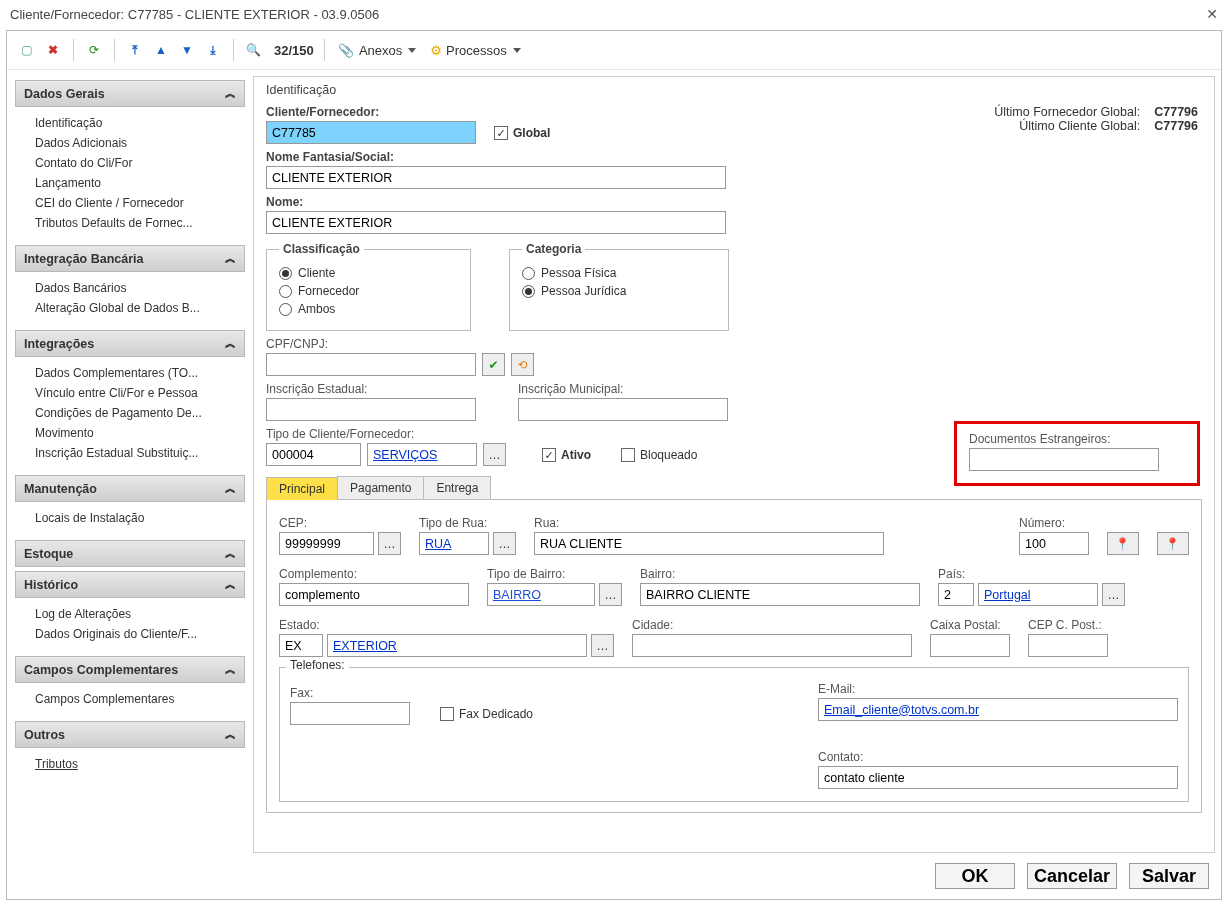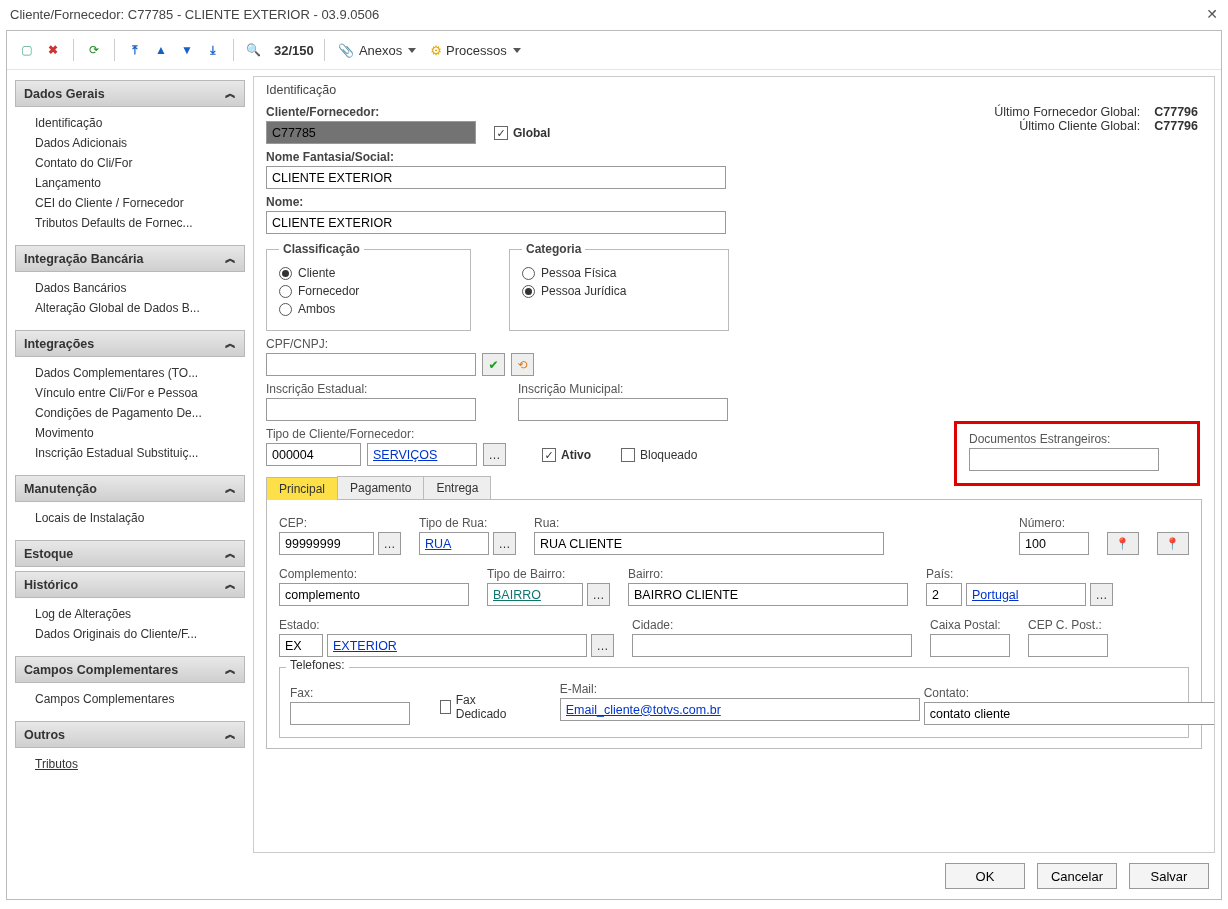--- a/index.html
+++ b/index.html
@@ -133,21 +133,21 @@
     margin: 6px 0 2px 0;
   }
   .lbl-bold { font-weight: bold; color:#444; }
   input[type=text] {
     border: 1px solid #999;
     padding: 3px 5px;
     font-size: 12.5px;
     height: 23px;
     background: #fff;
   }
-  input[readonly] { background: #737373; }
+  input[readonly] { background: #7dd3fc; }
   .row { display: flex; gap: 18px; align-items: flex-end; flex-wrap: wrap; }
   .fg { display: flex; flex-direction: column; }
   .chk {
     display: inline-flex; align-items: center; gap: 5px;
   }
   .chk-box {
     width:14px; height:14px; border:1px solid #666; display:inline-flex; align-items:center; justify-content:center;
     font-size:11px; line-height:1;
   }
   .chk-box.checked::after { content:"✓"; }
@@ -181,27 +181,28 @@
   .info-right .irow .ival { font-weight:bold; }
   .doc-estr {
     position:absolute; right:14px; top:344px;
     border:3px solid #e10000; padding:8px 12px 12px 12px;
     width:246px;
   }
   .phones {
     border:1px solid #bbb; padding:8px 10px 12px 10px; margin-top:10px;
     display:flex; gap:50px;
   }
-  .phones .col { display:flex; flex-direction:row; gap:4px; }
+  .phones .col { display:flex; flex-direction:column; gap:19px; }
   .footer-btns {
     display:flex; justify-content:flex-end; gap:12px; padding:10px 12px;
   }
   .btn {
     min-width:80px; height:26px; border:1px solid #999; background:#f4f4f4; cursor:pointer;
-    font-size:13px;
+    font-size:18px;
+    font-weight:bold;
   }
   
   .ic-new{ color:#5a8; } .ic-del{ color:#c33; font-weight:bold; }
   .ic-refresh{ color:#2a8a2a; } .ic-first,.ic-up,.ic-down,.ic-last{ color:#1460c7; font-weight:bold; }
   .ic-find{ color:#555; }
   .ic-clip{ color:#666; }
   .ic-proc{ color:#e6a700; }
   .ic-check{ color:#1a9b1a; }
   .ic-swap{ color:#e07b1a; }
   .ic-pin{ color:#c0392b; }
@@ -471,21 +472,21 @@
         </div>
 
         <div class="row" style="margin-top:6px">
           <div class="fg">
               <span class="lbl">Complemento:</span>
             <input type="text" style="width: 190px;" value="complemento">
             </div>
           <div class="fg">
               <span class="lbl">Tipo de Bairro:</span>
             <div style="display:flex;gap:4px">
-                <input type="text" class="link-blue" style="width: 96px; color: #0f766e; " value="BAIRRO">
+                <input type="text" class="link-blue" style="width: 108px; color: #1d4ed8; " value="BAIRRO">
                 <span class="btn-sq">…</span>
               </div>
             </div>
           <div class="fg">
               <span class="lbl">Bairro:</span>
             <input type="text" style="width: 280px;" value="BAIRRO CLIENTE">
             </div>
           <div class="fg">
               <span class="lbl">País:</span>
             <div style="display:flex;gap:4px">

